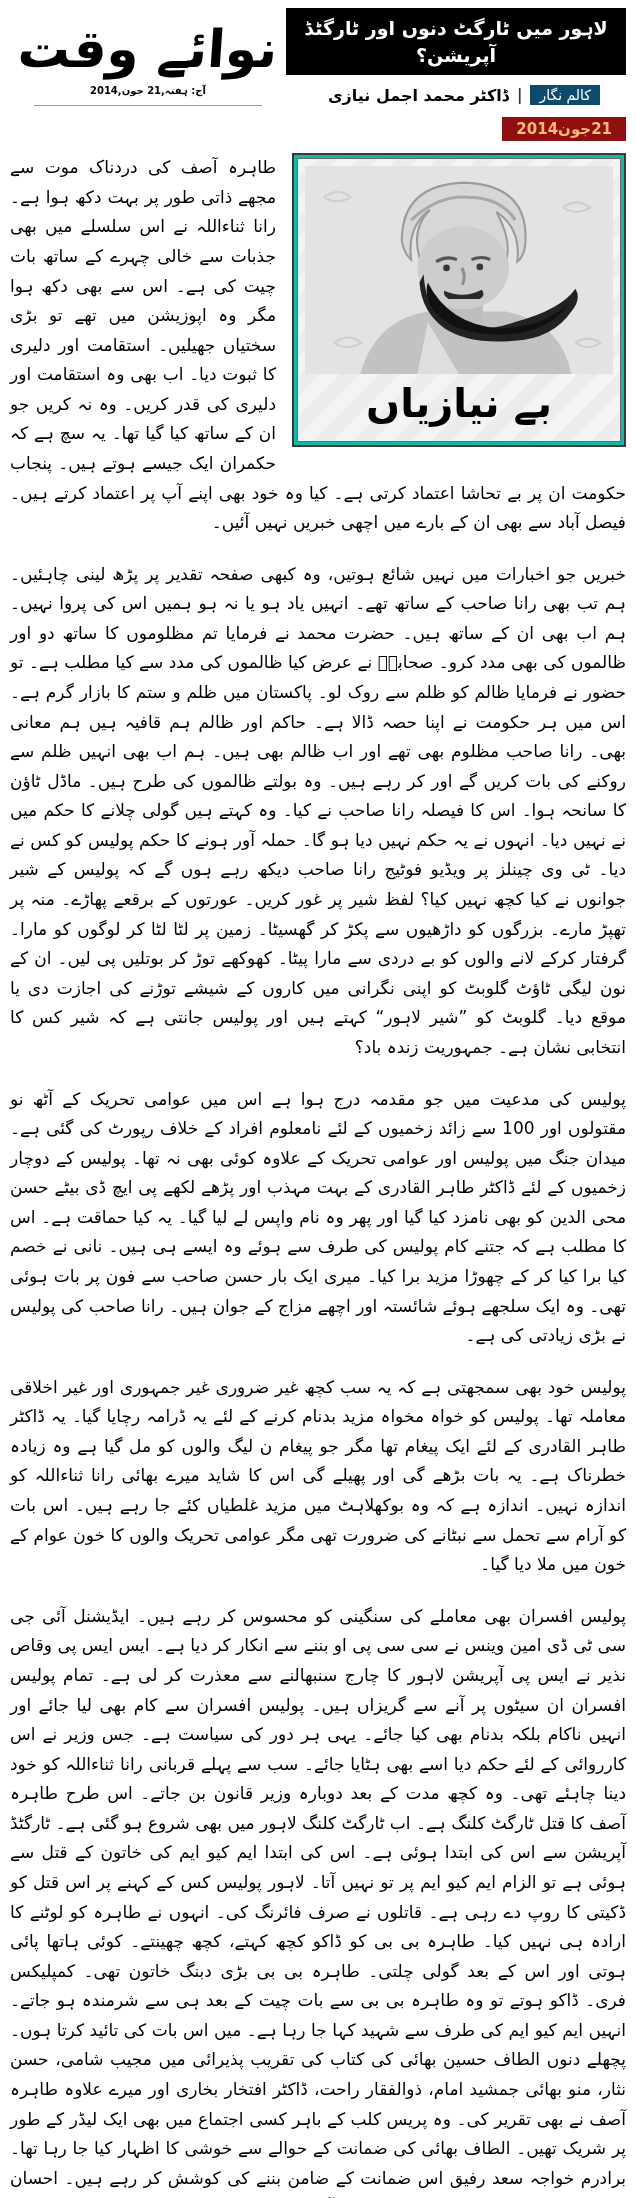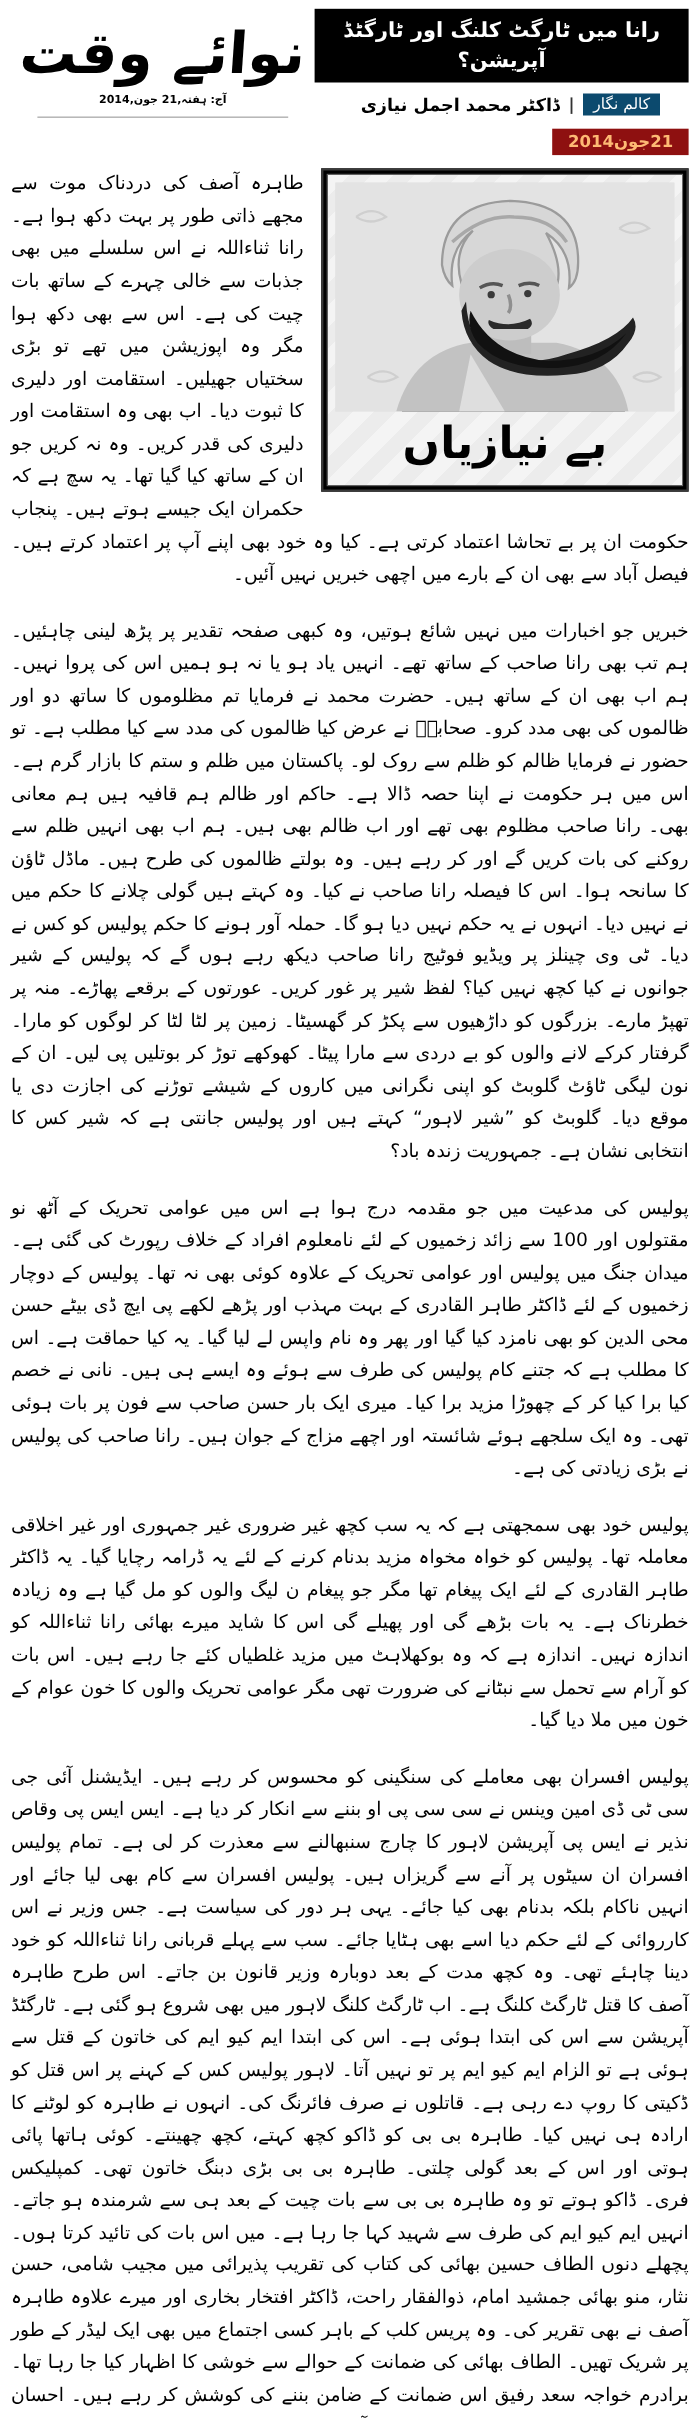--- a/index.html
+++ b/index.html
@@ -29,21 +29,21 @@
     font-size:52px;font-weight:bold;line-height:1.05;
     font-family:"DejaVu Sans",sans-serif;transform:skewX(-4deg);display:inline-block;
   }
   .today{
     font-size:10px;font-weight:bold;margin:8px 24px 0;
     padding-bottom:9px;border-bottom:1px solid #9a9a9a;
   }
   
   .article{margin-top:12px;}
   .author-box{float:right;width:334px;margin:0 0 12px 16px;}
-  .frame{border:2px solid #3a3a3a;padding:3px;background:#000000;}
+  .frame{border:2px solid #3a3a3a;padding:3px;background:#14b8a6;}
   .frame-inner{
     border:1px solid #6a6a6a;padding:7px 7px 9px;text-align:center;
     background:repeating-linear-gradient(135deg,#f4f4f4 0 14px,#ececec 14px 28px);
   }
   .portrait{display:block;width:100%;height:208px;background:#dcdcdc;}
   .col-title{font-size:40px;font-weight:bold;line-height:1.15;margin:6px 0 6px;letter-spacing:1px;}
   .author-seal{
     display:inline-block;border:2px solid #1d1d1d;border-radius:50% / 58%;
     padding:5px 20px;font-size:16px;font-weight:bold;background:#fbfbfb;
   }
@@ -57,21 +57,21 @@
   .para:last-child{margin-bottom:0;}
 </style>
 </head>
 <body>
 
 <div class="page">
 
   <div class="masthead">
 
     <div class="mast-right">
-      <div class="headline-box">رانا میں ٹارگٹ کلنگ اور ٹارگٹڈ آپریشن؟</div>
+      <div class="headline-box">لاہور میں ٹارگٹ دنوں اور ٹارگٹڈ آپریشن؟</div>
 
       <div class="byline">
         <span class="byline-label">کالم نگار</span>
         <span class="byline-sep">|</span>
         <span class="byline-name">ڈاکٹر محمد اجمل نیازی</span>
       </div>
 
       <div class="date-badge">21جون2014</div>
     </div>
 

